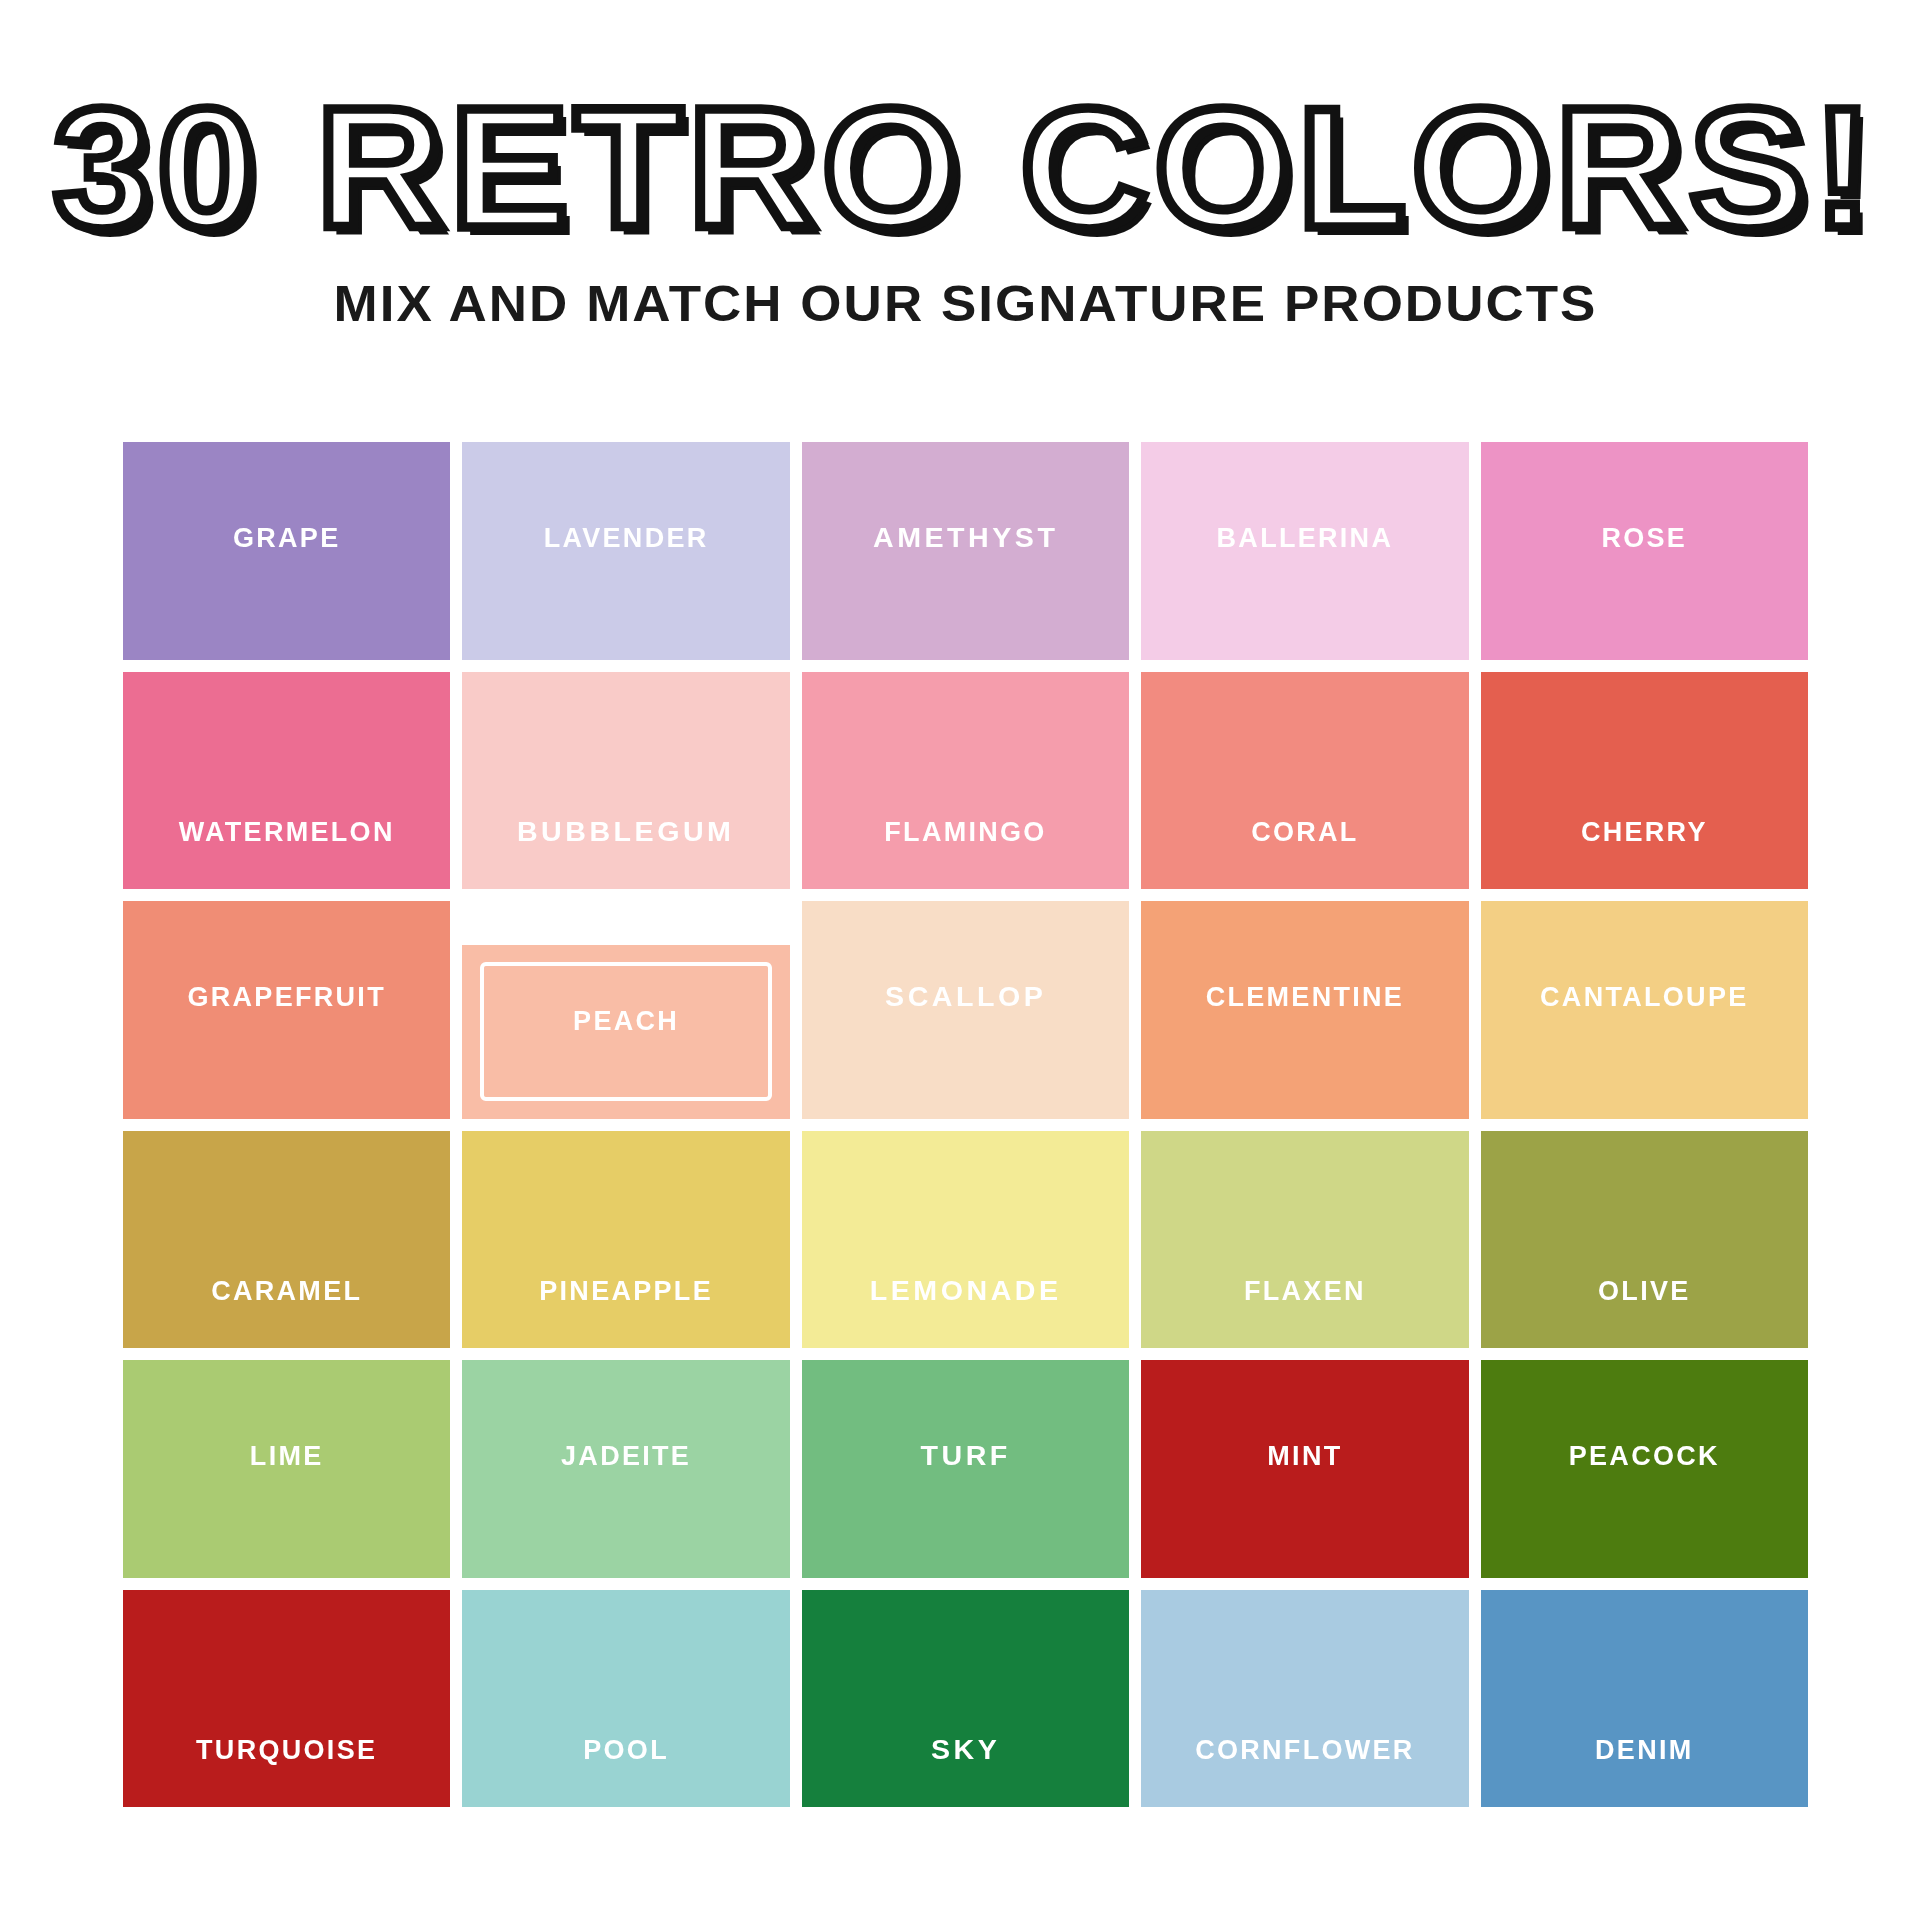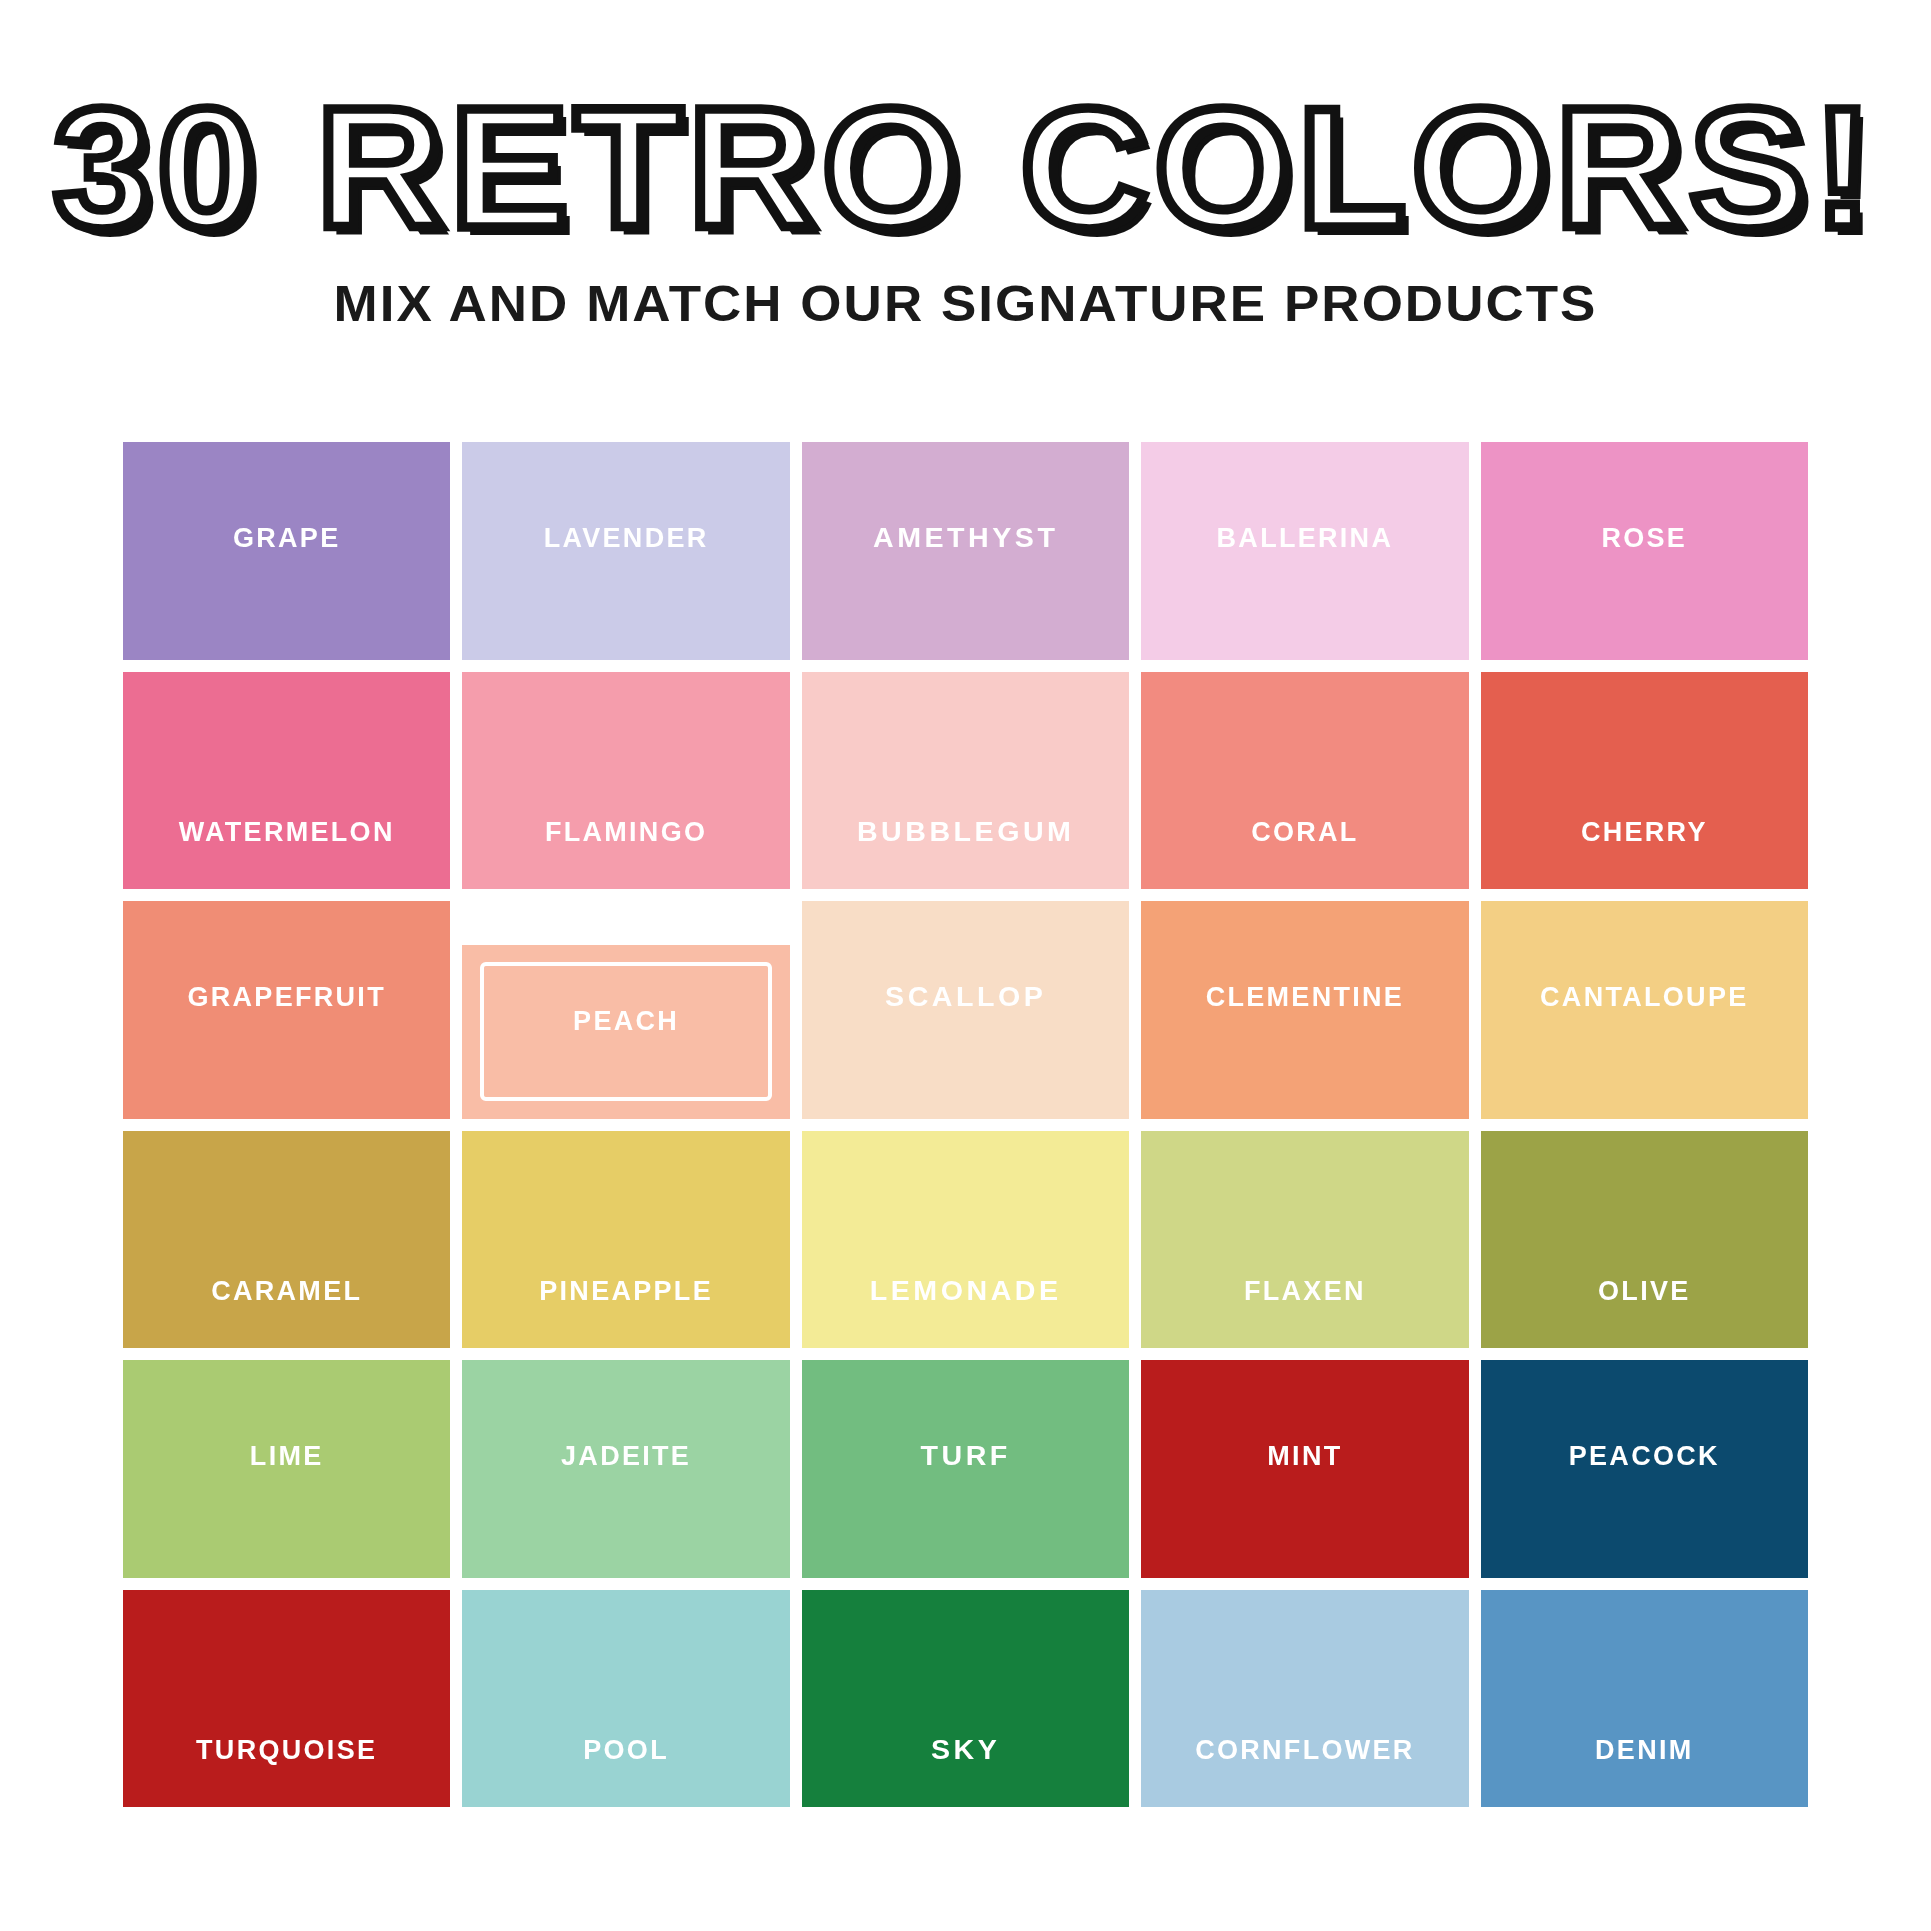--- a/index.html
+++ b/index.html
@@ -199,26 +199,26 @@
       </div>
       <div class="swatch vpos-high" style="background: rgb(244, 204, 231);">
         <div class="swatch-label">BALLERINA</div>
       </div>
       <div class="swatch vpos-high" style="background: rgb(237, 147, 197);">
         <div class="swatch-label">ROSE</div>
       </div>
       <div class="swatch vpos-low" style="background: rgb(236, 109, 146);">
         <div class="swatch-label">WATERMELON</div>
       </div>
+      <div class="swatch vpos-low face-wide" style="background: rgb(249, 203, 200);">
+        <div class="swatch-label">BUBBLEGUM</div>
+      </div>
       <div class="swatch vpos-low" style="background: rgb(245, 157, 172);">
         <div class="swatch-label">FLAMINGO</div>
       </div>
-      <div class="swatch vpos-low face-wide" style="background: rgb(249, 203, 200);">
-        <div class="swatch-label">BUBBLEGUM</div>
-      </div>
       <div class="swatch vpos-low" style="background: rgb(242, 139, 128);">
         <div class="swatch-label">CORAL</div>
       </div>
       <div class="swatch vpos-low" style="background: rgb(228, 95, 79);">
         <div class="swatch-label">CHERRY</div>
       </div>
       <div class="swatch vpos-high" style="background: rgb(240, 141, 117);">
         <div class="swatch-label">GRAPEFRUIT</div>
       </div>
       <div class="swatch vpos-high selected" style="background: rgb(249, 189, 166); margin-top: 44px;">
@@ -253,21 +253,21 @@
       </div>
       <div class="swatch vpos-high" style="background: rgb(155, 211, 163);">
         <div class="swatch-label">JADEITE</div>
       </div>
       <div class="swatch vpos-high face-wide" style="background: rgb(114, 189, 128);">
         <div class="swatch-label">TURF</div>
       </div>
       <div class="swatch vpos-high" style="background: #b91c1c;">
         <div class="swatch-label">MINT</div>
       </div>
-      <div class="swatch vpos-high" style="background: #0c4a6e;">
+      <div class="swatch vpos-high" style="background: #4d7c0f;">
         <div class="swatch-label">PEACOCK</div>
       </div>
       <div class="swatch vpos-low" style="background: #b91c1c;">
         <div class="swatch-label">TURQUOISE</div>
       </div>
       <div class="swatch vpos-low" style="background: rgb(153, 211, 210);">
         <div class="swatch-label">POOL</div>
       </div>
       <div class="swatch vpos-low face-wide" style="background: #15803d;">
         <div class="swatch-label">SKY</div>

